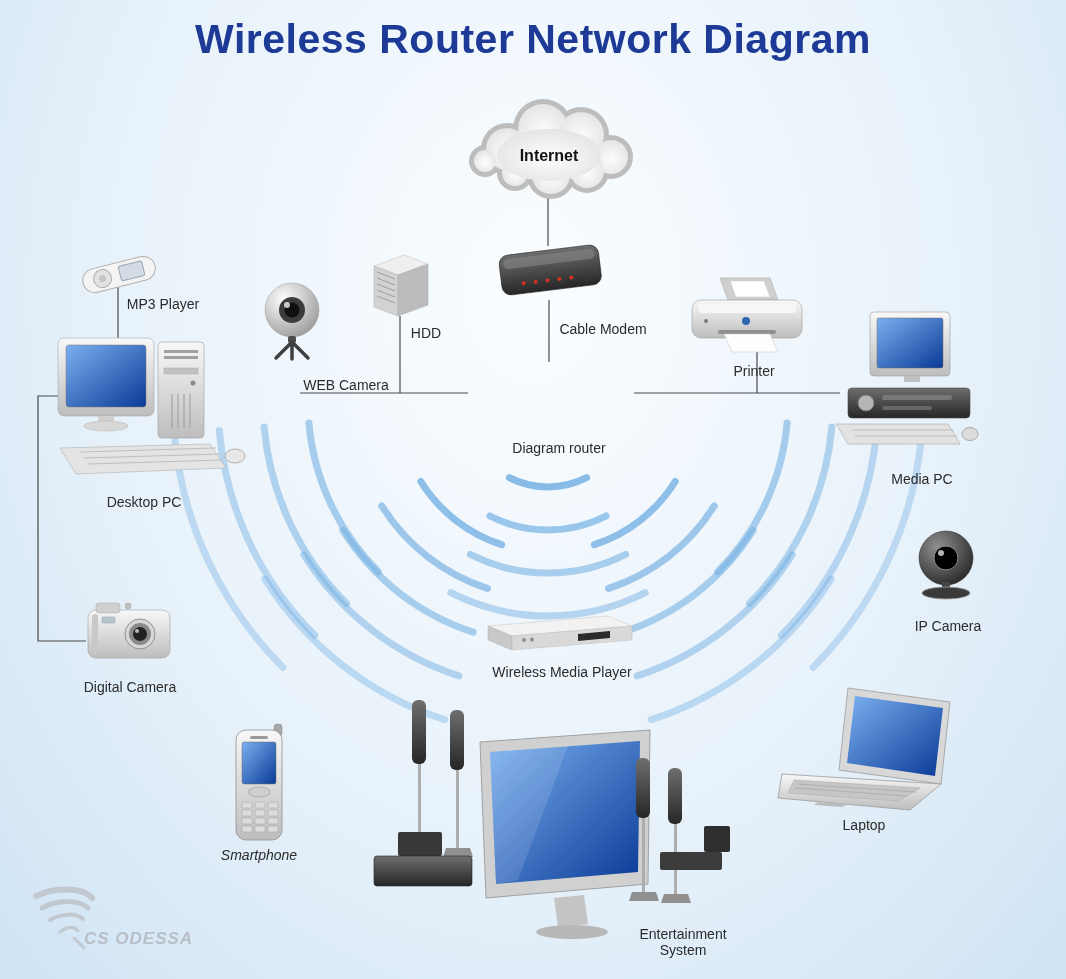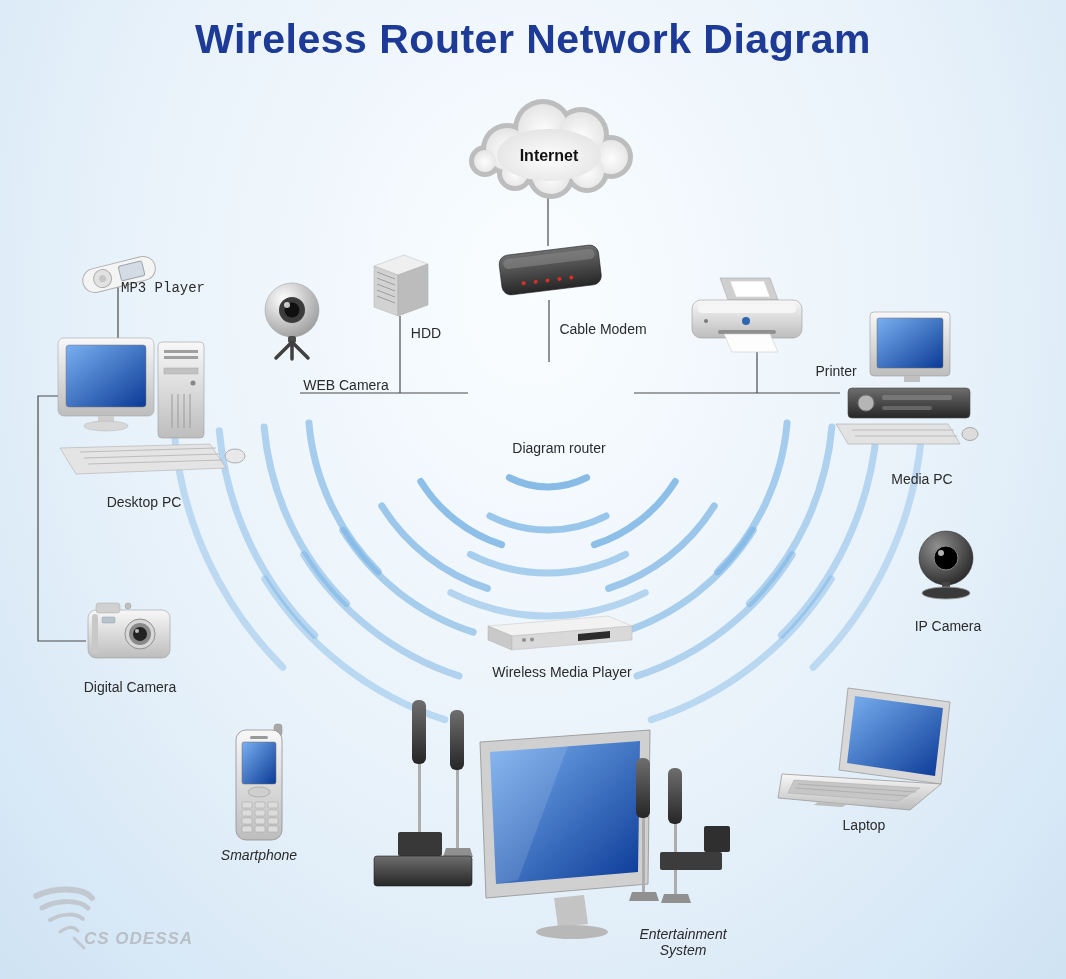--- a/index.html
+++ b/index.html
@@ -148,21 +148,21 @@
   <div class="dev" style="left:76px; top:252px;">
     <svg width="90" height="45">
       <g transform="rotate(-14 45 22)">
         <rect x="6" y="10" width="74" height="24" rx="12" fill="#f4f4f4" stroke="#b0b0b0"></rect>
         <circle cx="26" cy="22" r="9" fill="#e2e2e2" stroke="#adadad"></circle>
         <circle cx="26" cy="22" r="3.5" fill="#c6c6c6"></circle>
         <rect x="44" y="14" width="24" height="15" rx="2" fill="#d3dce4" stroke="#9aa6b0"></rect>
       </g>
     </svg>
   </div>
-  <div class="lbl" style="left:163px; top:280px;font-family:Liberation Mono, monospace;">MP3 Player</div>
+  <div class="lbl" style="left:163px; top:296px;">MP3 Player</div>
 
   <div class="dev" style="left:256px; top:280px;">
     <svg width="75" height="82">
       <circle cx="36" cy="30" r="27" fill="url(#gSphere)" stroke="#9a9a9a" stroke-width=".5"></circle>
       <circle cx="36" cy="30" r="13" fill="#3c3c3c"></circle>
       <circle cx="36" cy="30" r="7.5" fill="#101010"></circle>
       <circle cx="31" cy="25" r="3" fill="#ffffff" opacity=".75"></circle>
       <rect x="32" y="56" width="8" height="7" rx="2" fill="#4a4a4a"></rect>
       <path d="M 36 62 L 20 78 M 36 62 L 52 78 M 36 62 L 36 79" stroke="#3f3f3f" stroke-width="3.5" stroke-linecap="round" fill="none"></path>
     </svg>
@@ -203,21 +203,21 @@
       <polygon points="36,2 86,2 94,24 44,24" fill="#cfcfcf" stroke="#a8a8a8" stroke-width=".6"></polygon>
       <polygon points="46,5 80,5 86,21 52,21" fill="#ffffff" stroke="#d0d0d0" stroke-width=".6"></polygon>
       <rect x="8" y="24" width="110" height="38" rx="9" fill="url(#gMetal)" stroke="#9c9c9c" stroke-width=".6"></rect>
       <rect x="14" y="28" width="98" height="9" rx="4" fill="#f6f6f6"></rect>
       <circle cx="22" cy="45" r="2" fill="#7a7a7a"></circle>
       <circle cx="62" cy="45" r="4" fill="#2f66b0"></circle>
       <rect x="34" y="54" width="58" height="4" rx="2" fill="#8f8f8f"></rect>
       <polygon points="40,58 86,58 94,76 48,76" fill="#fdfdfd" stroke="#cccccc" stroke-width=".6"></polygon>
     </svg>
   </div>
-  <div class="lbl" style="left:836px; top:363px;">Printer</div>
+  <div class="lbl" style="left:754px; top:363px;">Printer</div>
 
   <div class="dev" style="left:828px; top:308px;">
     <svg width="152" height="150">
       <rect x="42" y="4" width="80" height="64" rx="4" fill="url(#gMetal)" stroke="#9a9a9a" stroke-width=".6"></rect>
       <rect x="49" y="10" width="66" height="50" rx="2" fill="url(#gScreen)" stroke="#6f6f6f" stroke-width=".5"></rect>
       <rect x="76" y="68" width="16" height="6" fill="#c0c0c0"></rect>
       <rect x="20" y="80" width="122" height="30" rx="4" fill="url(#gDark)" stroke="#4a4a4a" stroke-width=".6"></rect>
       <circle cx="38" cy="95" r="8" fill="#b5b5b5" stroke="#777777"></circle>
       <rect x="54" y="87" width="70" height="5" rx="2" fill="#777777"></rect>
       <rect x="54" y="98" width="50" height="4" rx="2" fill="#666666"></rect>
@@ -314,21 +314,21 @@
       <rect x="274" y="138" width="3" height="74" fill="#adadad"></rect>
       <polygon points="264,212 288,212 291,221 261,221" fill="#909090"></polygon>
       <rect x="300" y="88" width="14" height="56" rx="6" fill="url(#gDark)"></rect>
       <rect x="306" y="144" width="3" height="70" fill="#adadad"></rect>
       <polygon points="296,214 320,214 323,223 293,223" fill="#909090"></polygon>
 
       <rect x="336" y="146" width="26" height="26" rx="2" fill="#2f2f2f"></rect>
       <rect x="292" y="172" width="62" height="18" rx="2" fill="#3c3c3c"></rect>
     </svg>
   </div>
-  <div class="lbl lbl-wrap" style="left:683px; top:926px;font-style:italic;">Entertainment System</div>
+  <div class="lbl lbl-wrap" style="left:683px; top:926px;">Entertainment System</div>
 
   <div class="dev" style="left:778px; top:684px;">
     <svg width="178" height="128">
       <polygon points="70,4 172,18 163,100 61,86" fill="#d8d8d8" stroke="#9a9a9a" stroke-width=".8"></polygon>
       <polygon points="77,12 165,24 157,92 69,79" fill="url(#gScreen)"></polygon>
       <polygon points="4,90 163,100 132,126 0,114" fill="url(#gMetal)" stroke="#9a9a9a" stroke-width=".8"></polygon>
       <polygon points="16,96 142,104 120,117 10,109" fill="#c6c6c6" stroke="#a8a8a8" stroke-width=".5"></polygon>
       <path d="M 20 100 L 138 108 M 17 104 L 130 112" stroke="#b0b0b0" stroke-width="1" fill="none"></path>
       <polygon points="40,118 70,120 64,123 36,121" fill="#bdbdbd"></polygon>
     </svg>

